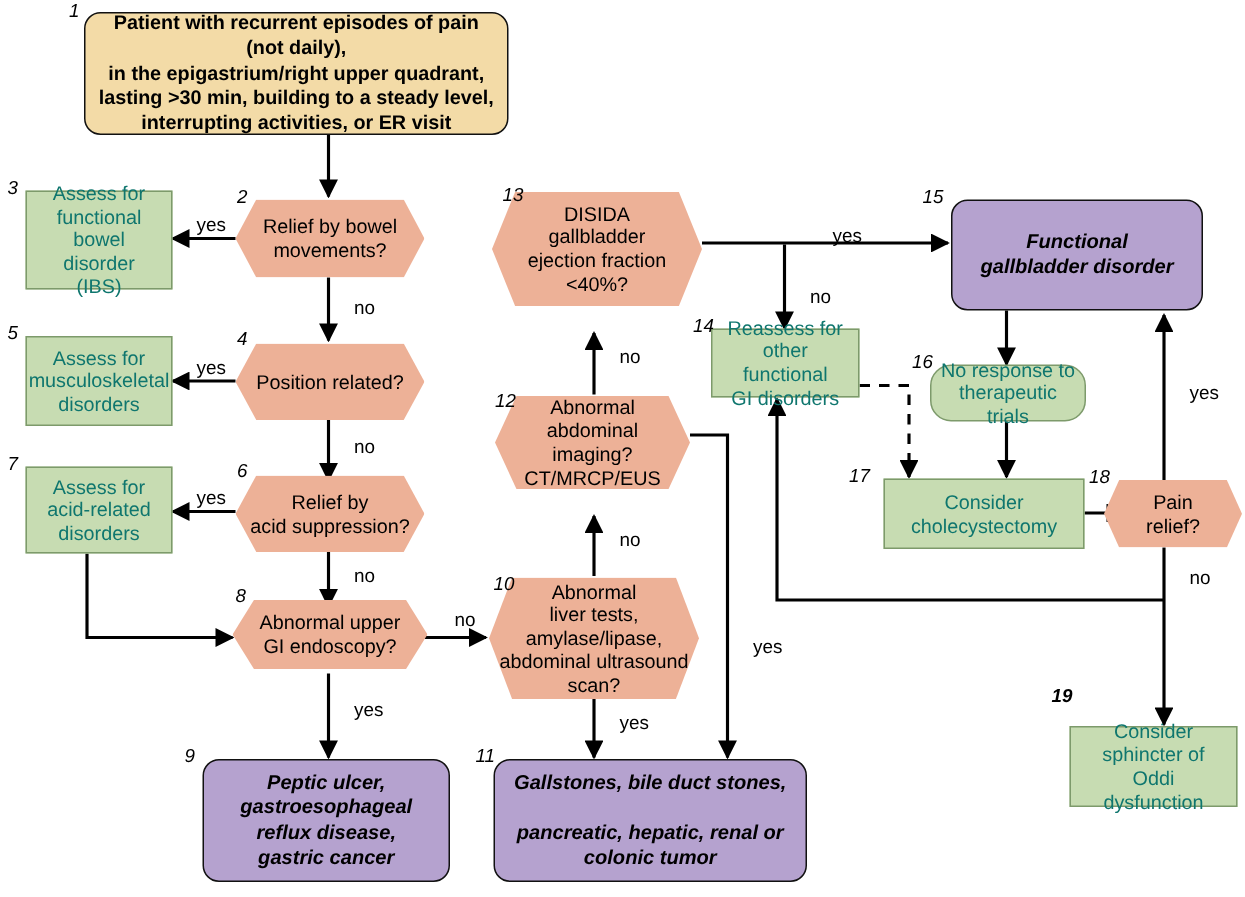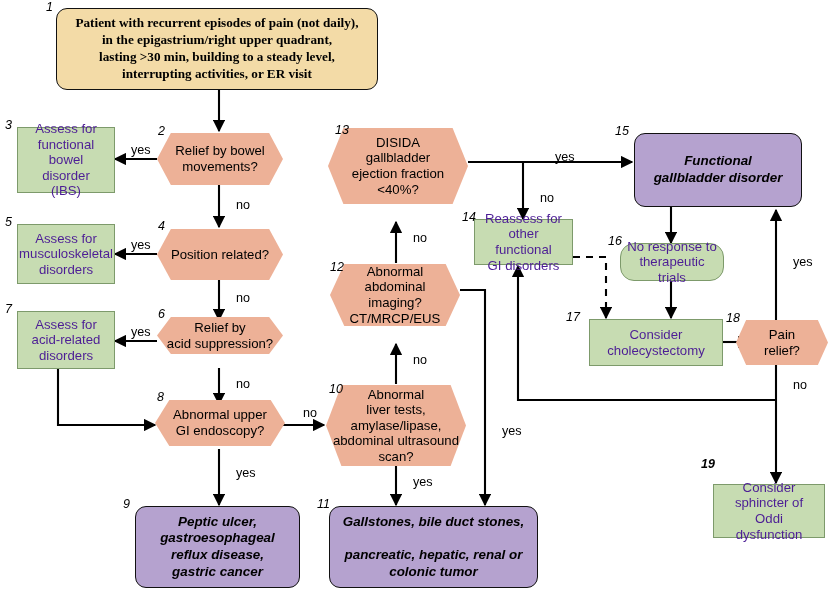--- a/index.html
+++ b/index.html
@@ -9,21 +9,21 @@
     position:relative;overflow:hidden;
   }
   #stage{position:absolute;left:0;top:0;width:830px;height:598px;}
   svg.edges{position:absolute;left:0;top:0;width:830px;height:598px;pointer-events:none;}
 
   .node{position:absolute;box-sizing:border-box;display:flex;align-items:center;justify-content:center;text-align:center;}
   .node .txt{display:block;line-height:1.18;padding:0 6px;}
 
   
   .rect{background:#c7dcb2;border:1px solid #7d9a6b;}
-  .rect .txt{font-size:13.2px;color:#4c1d95;}
+  .rect .txt{font-size:13.2px;color:#0f766e;}
 
   
   .round{border-radius:11px;border:1px solid #111;}
   .start{background:#f3dba7;}
   .start .txt{font-size:13.2px;font-weight:bold;color:#000;line-height:1.28;}
   .outcome{background:#b5a2cf;}
   .outcome .txt{font-size:13.4px;font-weight:bold;font-style:italic;color:#000;line-height:1.25;}
 
   
   .hex{background:#edb197;
@@ -89,21 +89,21 @@
       <path d="M 776,365 L 776,483"></path>
 
       <path d="M 776,400 L 518,400 L 518,266"></path>
     </g>
 
     <g stroke="#000" stroke-width="2.1" fill="none" stroke-dasharray="7,6" marker-end="url(#ah)">
       <path d="M 573,257 L 606,257 L 606,318"></path>
     </g>
   </svg>
 
-  <div class="node round start" style="left:56px;top:8px;width:322px;height:82px;font-family:Liberation Serif, serif;">
+  <div class="node round start" style="left:56px;top:8px;width:283px;height:82px;">
     <span class="txt">
       <span>Patient with  recurrent episodes of pain (not daily),</span><br>
       <span>in the epigastrium/right upper quadrant,</span><br>
       <span>lasting &gt;30 min, building to a steady level,</span><br>
       <span>interrupting activities, or ER visit</span>
     </span>
   </div>
   <div class="idx" style="left:46px;top:0px;">1</div>
 
   <div class="node hex" style="left:157px;top:133px;width:126px;height:52px;">
@@ -133,21 +133,21 @@
 
   <div class="node rect" style="left:17px;top:224px;width:98px;height:60px;">
     <span class="txt">
       <span>Assess for</span><br>
       <span>musculoskeletal</span><br>
       <span>disorders</span>
     </span>
   </div>
   <div class="idx" style="left:5px;top:215px;">5</div>
 
-  <div class="node hex" style="left:157px;top:317px;width:126px;height:37px;">
+  <div class="node hex" style="left:157px;top:317px;width:126px;height:51px;">
     <span class="txt">
       <span>Relief by</span><br>
       <span>acid suppression?</span>
     </span>
   </div>
   <div class="idx" style="left:158px;top:307px;">6</div>
 
   <div class="node rect" style="left:17px;top:311px;width:98px;height:58px;">
     <span class="txt">
       <span>Assess for</span><br>

